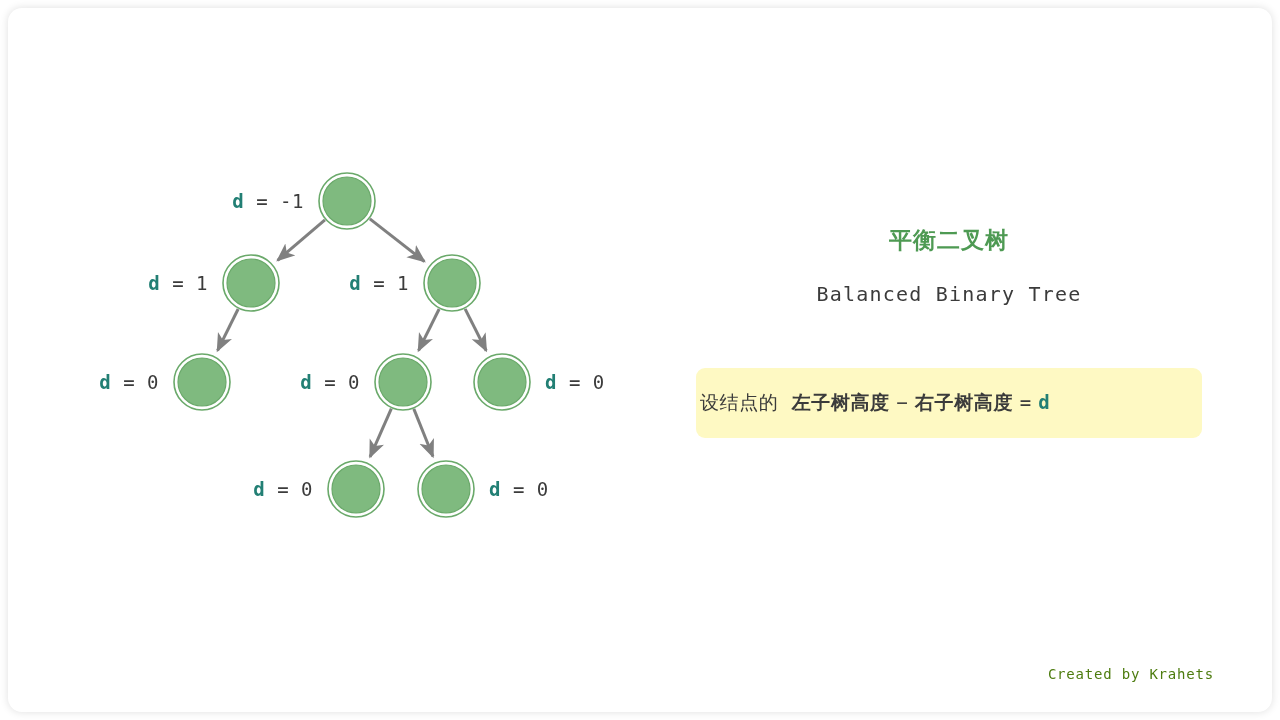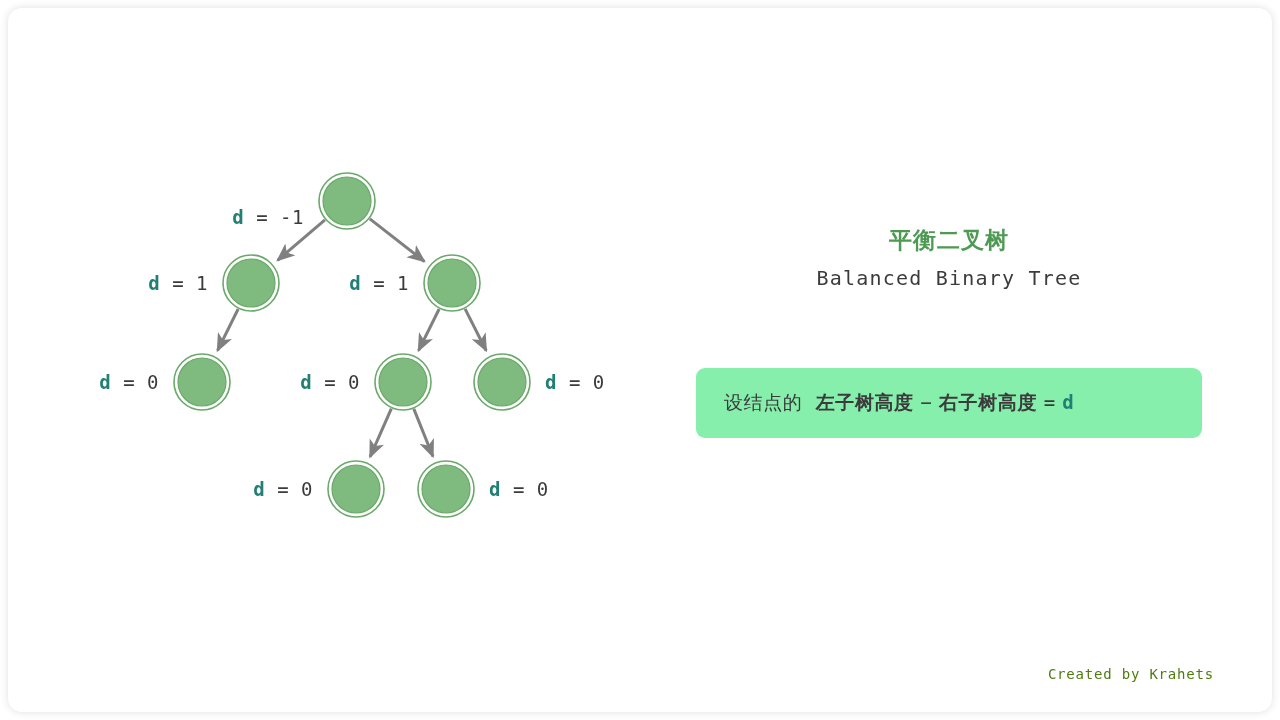--- a/index.html
+++ b/index.html
@@ -70,32 +70,32 @@
     color: #4e9a53;
     letter-spacing: 1px;
     line-height: 32px;
   }
   #title-en {
     font-family: "DejaVu Sans Mono", monospace;
     font-size: 20px;
     color: #3b3b3b;
     letter-spacing: 1.2px;
     line-height: 30px;
-    margin-top: 5px;
+    margin-top: 21px;
   }
 
   #formula-box {
     position: absolute;
     left: 696px;
     top: 368px;
     width: 506px;
     box-sizing: border-box;
-    background: #86efac;
+    background: #fef9c3;
     border-radius: 9px;
-    padding: 16px 22px 18px 28px;
+    padding: 16px 22px 18px 4px;
   }
   .formula-line {
     font-family: "DejaVu Sans", sans-serif;
     font-size: 19px;
     color: #3b3b3b;
     line-height: 36px;
     white-space: nowrap;
     letter-spacing: 0.6px;
   }
   .formula-line .b { font-weight: bold; }
@@ -167,21 +167,21 @@
           <circle cx="356" cy="489" r="24" fill="#7fba7f" stroke="#6aa96a" stroke-width="1.2"></circle>
         </g>
         <g>
           <circle cx="446" cy="489" r="28" fill="none" stroke="#6aa96a" stroke-width="1.6"></circle>
           <circle cx="446" cy="489" r="24" fill="#7fba7f" stroke="#6aa96a" stroke-width="1.2"></circle>
         </g>
       </g>
   </svg>
 
   <div id="labels-layer">
-      <div class="node-label label-right" style="top: 217px; left: 304px;"><span class="var">d</span><span class="eqv"> = -1</span></div>
+      <div class="node-label label-right" style="top: 201px; left: 304px;"><span class="var">d</span><span class="eqv"> = -1</span></div>
       <div class="node-label label-right" style="top: 283px; left: 208px;"><span class="var">d</span><span class="eqv"> = 1</span></div>
       <div class="node-label label-right" style="top: 283px; left: 409px;"><span class="var">d</span><span class="eqv"> = 1</span></div>
       <div class="node-label label-right" style="top: 382px; left: 159px;"><span class="var">d</span><span class="eqv"> = 0</span></div>
       <div class="node-label label-right" style="top: 382px; left: 360px;"><span class="var">d</span><span class="eqv"> = 0</span></div>
       <div class="node-label label-left" style="top: 382px; left: 545px;"><span class="var">d</span><span class="eqv"> = 0</span></div>
       <div class="node-label label-right" style="top: 489px; left: 313px;"><span class="var">d</span><span class="eqv"> = 0</span></div>
       <div class="node-label label-left" style="top: 489px; left: 489px;"><span class="var">d</span><span class="eqv"> = 0</span></div>
     </div>
 
   <div id="title-block">

